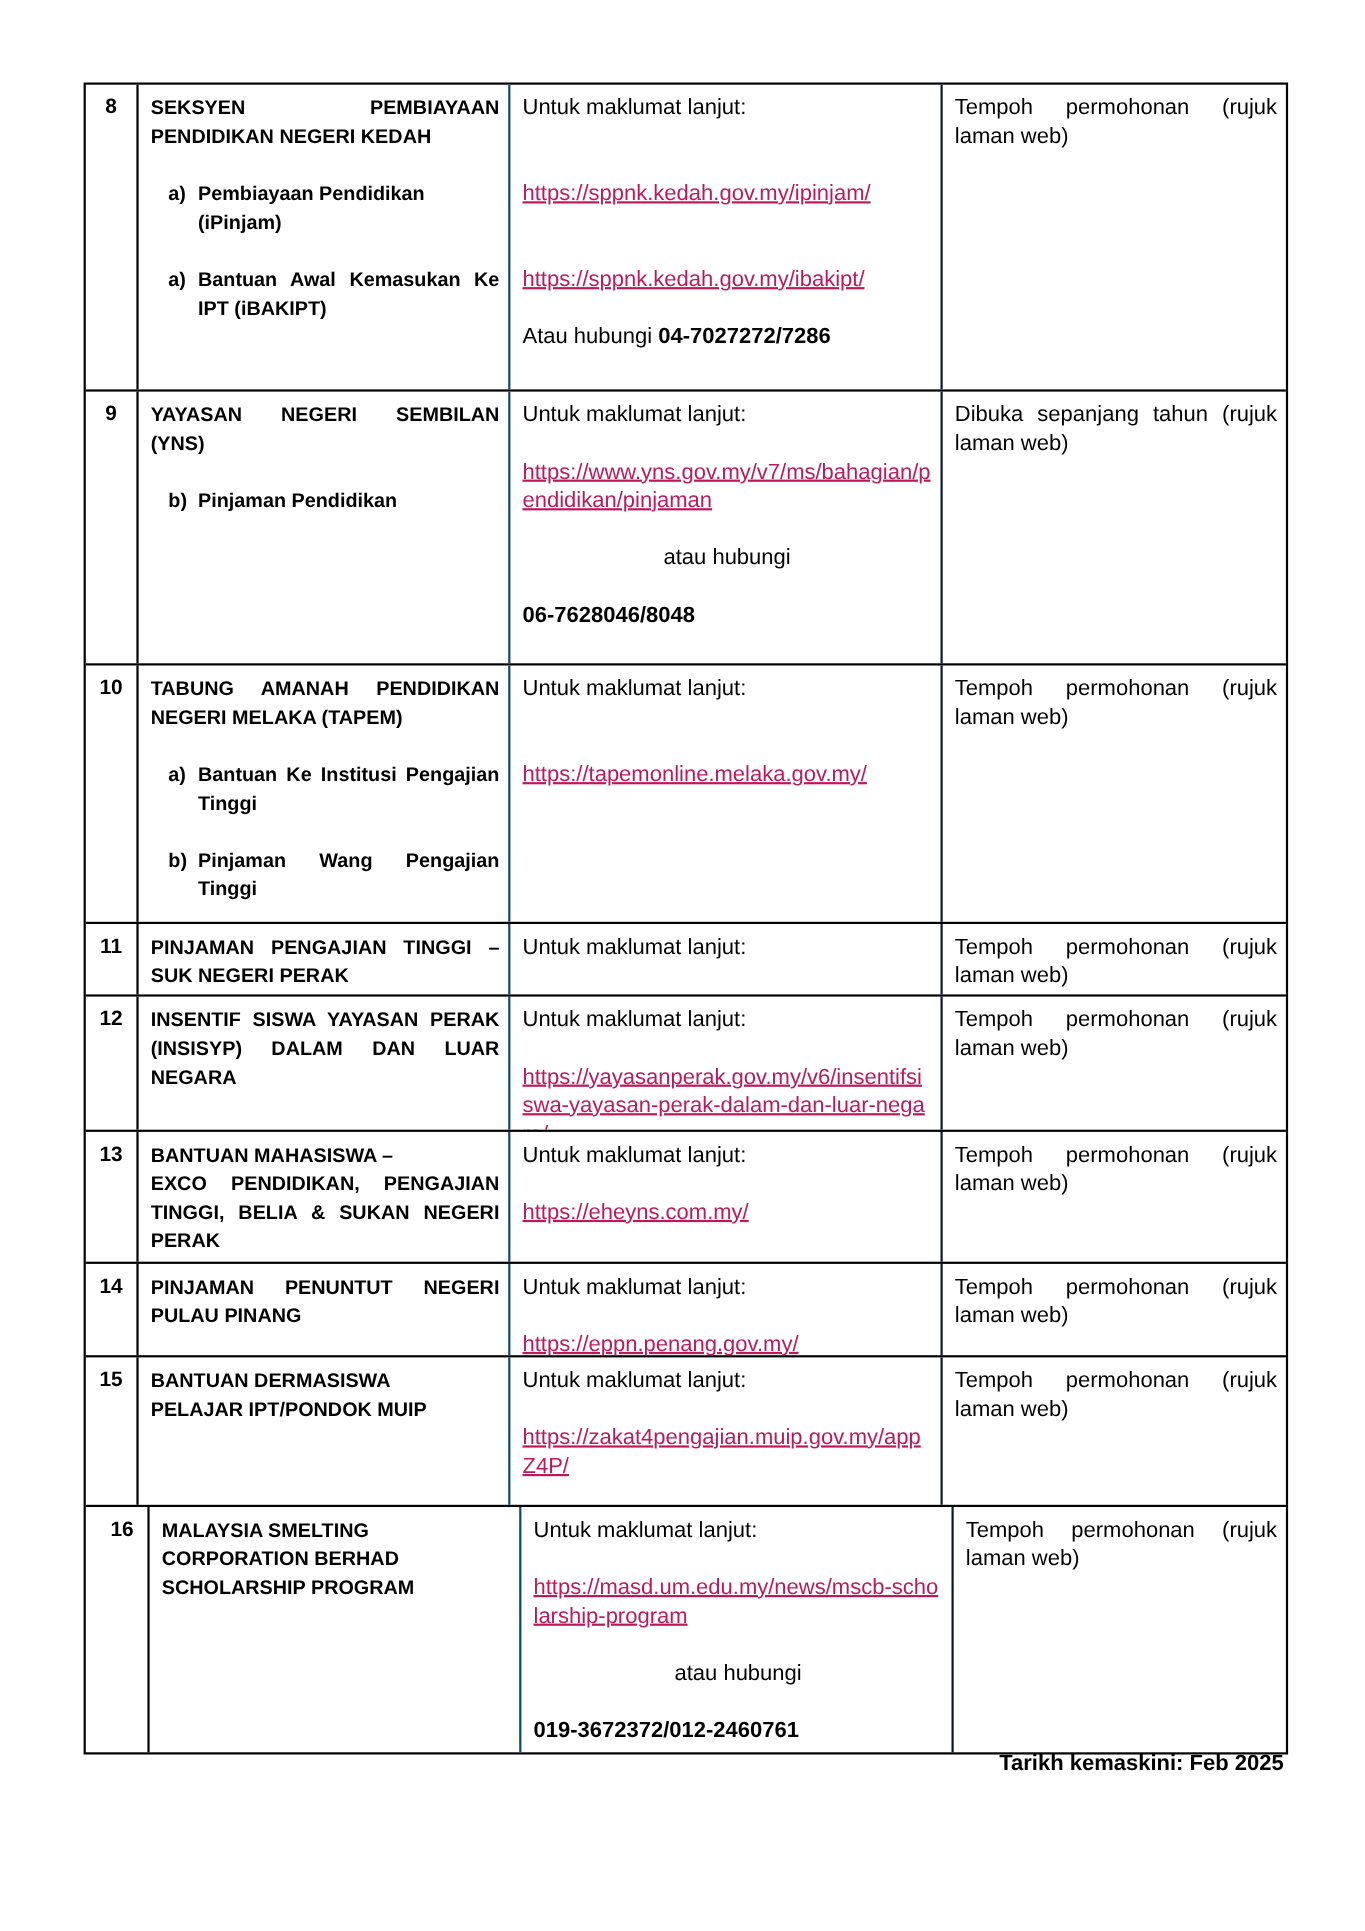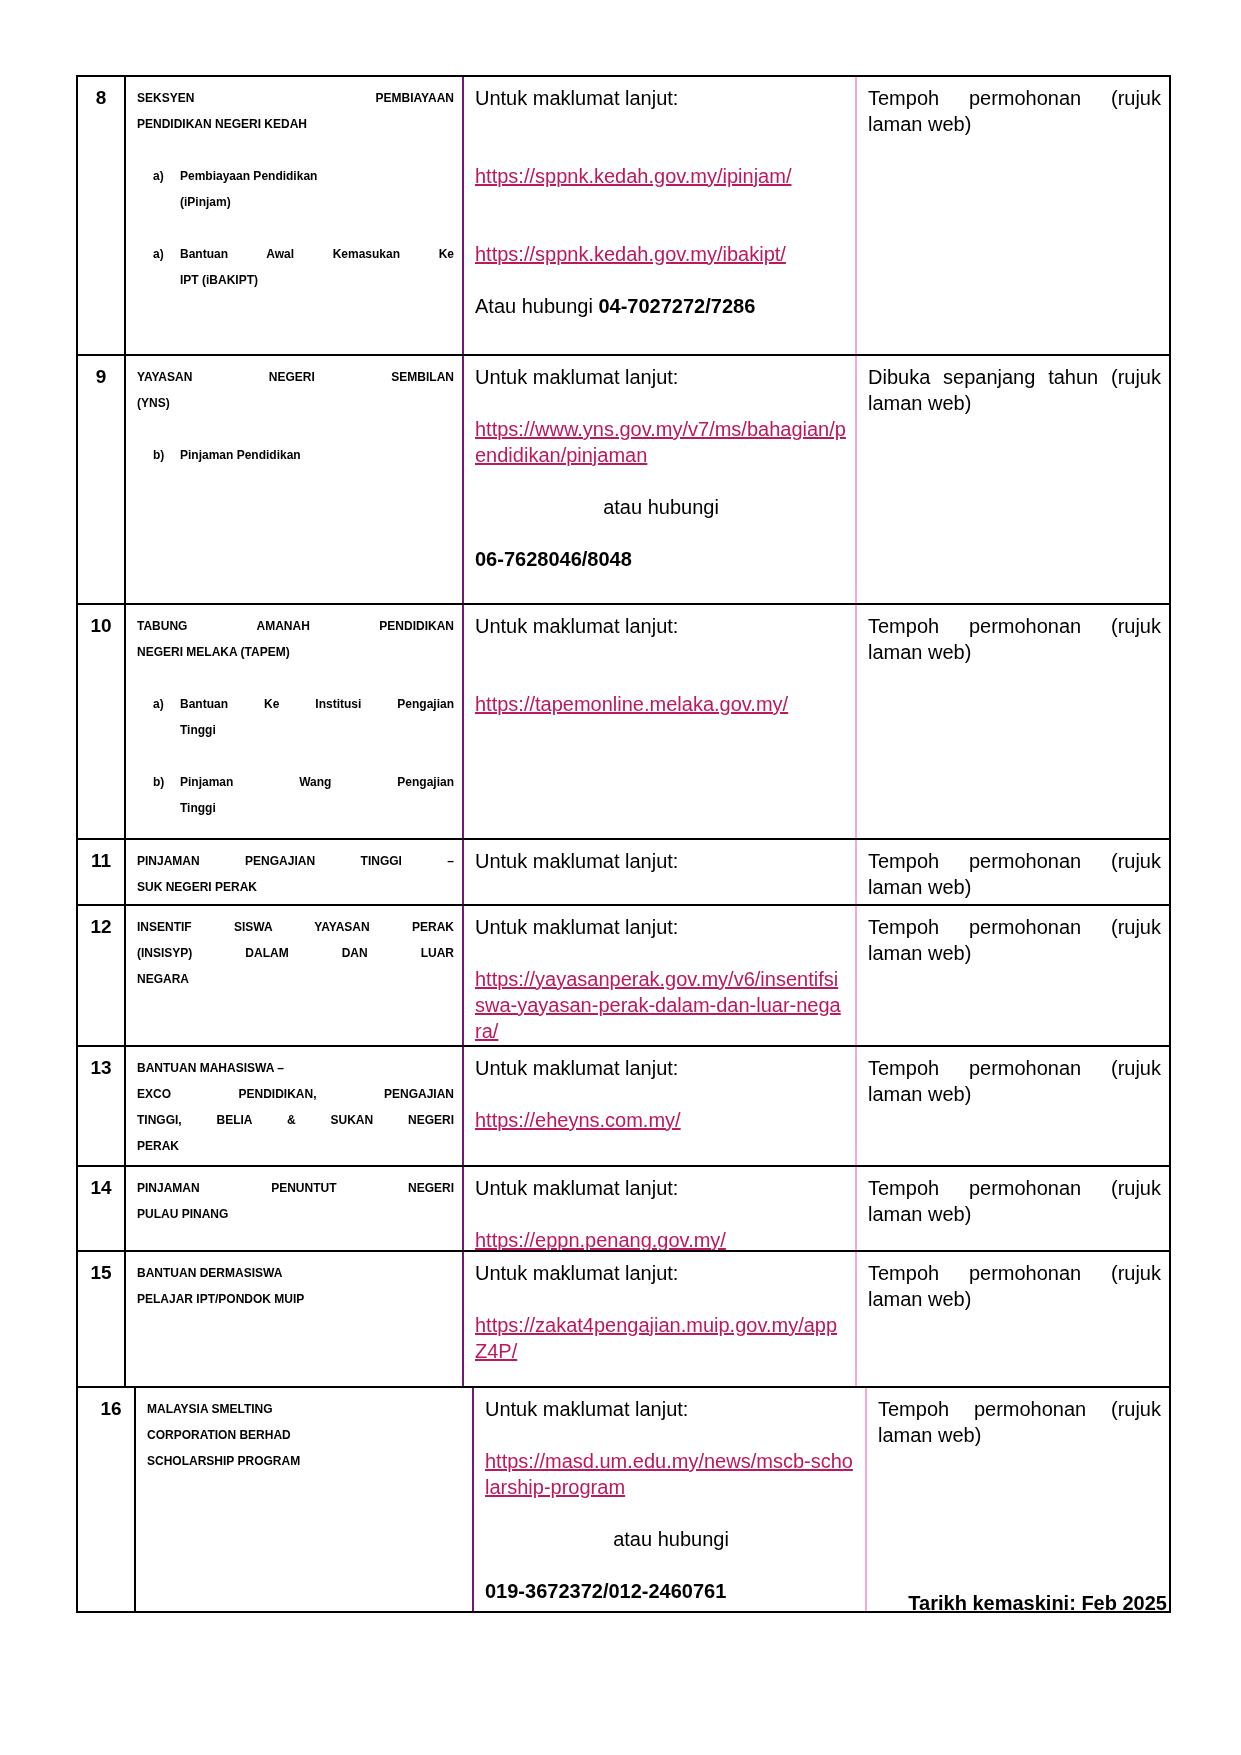--- a/index.html
+++ b/index.html
@@ -5,22 +5,22 @@
   html,body{margin:0;padding:0;background:#ffffff;}
   .page{position:relative;width:1241px;height:1755px;background:#ffffff;
         font-family:"Liberation Sans","DejaVu Sans",sans-serif;color:#000;}
   .tbl{position:absolute;left:76px;top:75px;width:1091px;border:2px solid #000;}
   .r{display:flex;border-bottom:2px solid #000;box-sizing:border-box;}
   .r:last-child{border-bottom:none;padding-left:10px;}
   .c{box-sizing:border-box;padding:8px 8px 0 11px;overflow:hidden;
      font-size:20px;line-height:26px;}
   .n{flex:0 0 48px;border-right:2px solid #000;text-align:center;
      font-weight:bold;font-size:19px;padding-left:2px;padding-right:2px;}
-  .nm{flex:0 0 338px;border-right:2px solid #701a75;font-weight:bold;font-size:12px;}
-  .in{flex:0 0 393px;border-right:2px solid #f9a8d4;}
+  .nm{flex:0 0 338px;border-right:2px solid #0c4a6e;font-weight:bold;font-size:18px;}
+  .in{flex:0 0 393px;border-right:2px solid #0f172a;}
   .pd{flex:1;}
   .sp{text-align:justify;text-align-last:justify;}
   .it{display:flex;padding-left:16px;}
   .lab{flex:0 0 27px;}
   .itx{flex:1;}
   .g1{margin-top:26px;}
   .g2{margin-top:52px;}
   .lk{display:block;color:#be185d;text-decoration:underline;word-break:break-all;cursor:pointer;}
   .ctr{text-align:center;}
   .b{font-weight:bold;}
@@ -127,21 +127,21 @@
       <div class="c in">
         <div>Untuk maklumat lanjut:</div>
         <a class="lk g1">https://studyfund.perak.gov.my/login</a>
       </div>
       <div class="c pd">
         <div class="sp">Tempoh permohonan (rujuk</div>
         <div>laman web)</div>
       </div>
     </div>
 
-    <div class="r" style="height:141px">
+    <div class="r" style="height:123px">
       <div class="c n">12</div>
       <div class="c nm">
         <div class="sp">INSENTIF SISWA YAYASAN PERAK</div>
         <div class="sp">(INSISYP) DALAM DAN LUAR</div>
         <div>NEGARA</div>
       </div>
       <div class="c in">
         <div>Untuk maklumat lanjut:</div>
         <a class="lk g1">https://yayasanperak.gov.my/v6/insentifsiswa-yayasan-perak-dalam-dan-luar-negara/</a>
       </div>

